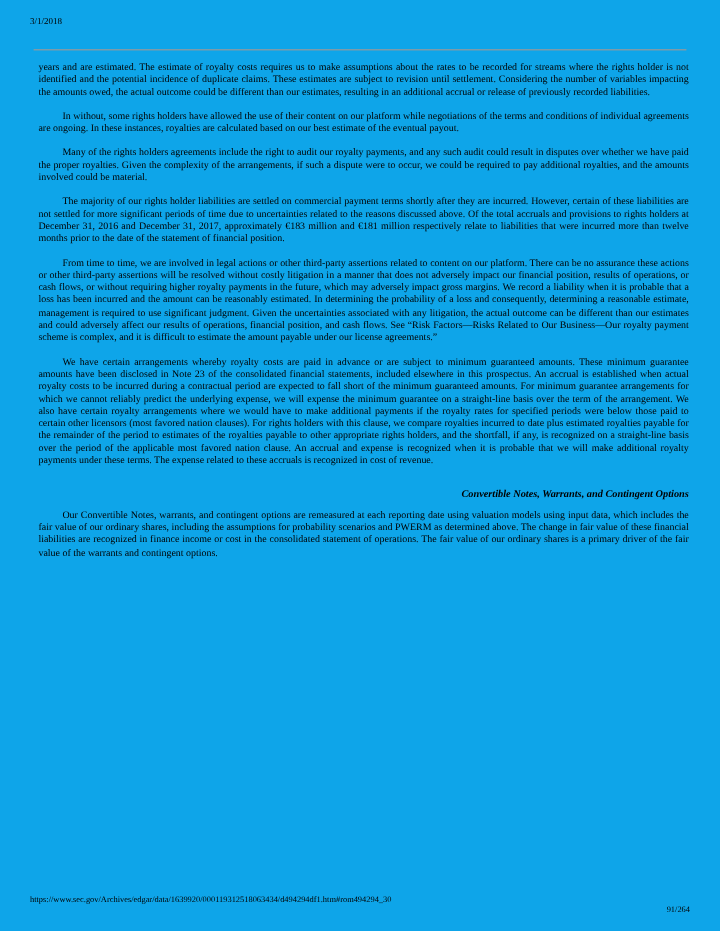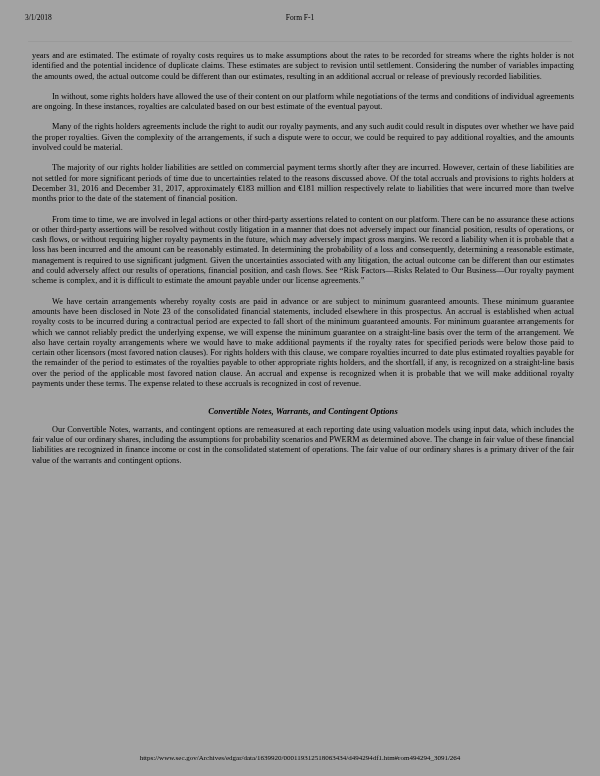--- a/index.html
+++ b/index.html
@@ -4,21 +4,21 @@
 <style>
   html, body {
     margin: 0;
     padding: 0;
     background: #ffffff;
   }
   .page {
     position: relative;
     width: 600px;
     height: 776px;
-    background: #a3a3a3;
+    background: #0ea5e9;
     font-family: "Liberation Serif", "DejaVu Serif", serif;
     color: #000000;
     overflow: hidden;
     box-sizing: border-box;
   }
   
   .header {
     position: relative;
     height: 22px;
     padding-top: 13px;
@@ -64,48 +64,48 @@
     margin: 0 0 10px 0;
   }
   .body-text p.indent {
     text-indent: 20px;
   }
   .section-heading {
     font-size: 8.6px;
     font-weight: bold;
     font-style: italic;
     margin: 17px 0 8px 0;
-    text-align: center;
+    text-align: right;
   }
   .page-number {
     text-align: center;
     font-size: 8.3px;
     margin-top: 7px;
   }
   
   .footer {
     position: absolute;
     left: 25px;
     right: 25px;
     bottom: 14px;
     font-size: 7px;
     display: flex;
-    justify-content: center;
+    justify-content: flex-end;
+    flex-direction: column;
   }
   .footer-url { text-align: left; }
   .footer-pages { text-align: right; }
 </style>
 </head>
 <body>
 
 <div class="page">
 
   <div class="header">
     <span class="header-date">3/1/2018</span>
-    <span class="header-form">Form F-1</span>
   </div>
   <hr class="header-divider">
 
 
   <div class="body-text">
     <p>years and are estimated. The estimate of royalty costs requires us to make assumptions about the rates to be recorded for streams where the rights holder is not identified and the potential incidence of duplicate claims. These estimates are subject to revision until settlement. Considering the number of variables impacting the amounts owed, the actual outcome could be different than our estimates, resulting in an additional accrual or release of previously recorded liabilities.</p>
     <p class="indent">In without, some rights holders have allowed the use of their content on our platform while negotiations of the terms and conditions of individual agreements are ongoing. In these instances, royalties are calculated based on our best estimate of the eventual payout.</p>
     <p class="indent">Many of the rights holders agreements include the right to audit our royalty payments, and any such audit could result in disputes over whether we have paid the proper royalties. Given the complexity of the arrangements, if such a dispute were to occur, we could be required to pay additional royalties, and the amounts involved could be material.</p>
     <p class="indent">The majority of our rights holder liabilities are settled on commercial payment terms shortly after they are incurred. However, certain of these liabilities are not settled for more significant periods of time due to uncertainties related to the reasons discussed above. Of the total accruals and provisions to rights holders at December 31, 2016 and December 31, 2017, approximately €183 million and €181 million respectively relate to liabilities that were incurred more than twelve months prior to the date of the statement of financial position.</p>
     <p class="indent">From time to time, we are involved in legal actions or other third-party assertions related to content on our platform. There can be no assurance these actions or other third-party assertions will be resolved without costly litigation in a manner that does not adversely impact our financial position, results of operations, or cash flows, or without requiring higher royalty payments in the future, which may adversely impact gross margins. We record a liability when it is probable that a loss has been incurred and the amount can be reasonably estimated. In determining the probability of a loss and consequently, determining a reasonable estimate, management is required to use significant judgment. Given the uncertainties associated with any litigation, the actual outcome can be different than our estimates and could adversely affect our results of operations, financial position, and cash flows. See “Risk Factors—Risks Related to Our Business—Our royalty payment scheme is complex, and it is difficult to estimate the amount payable under our license agreements.”</p>

